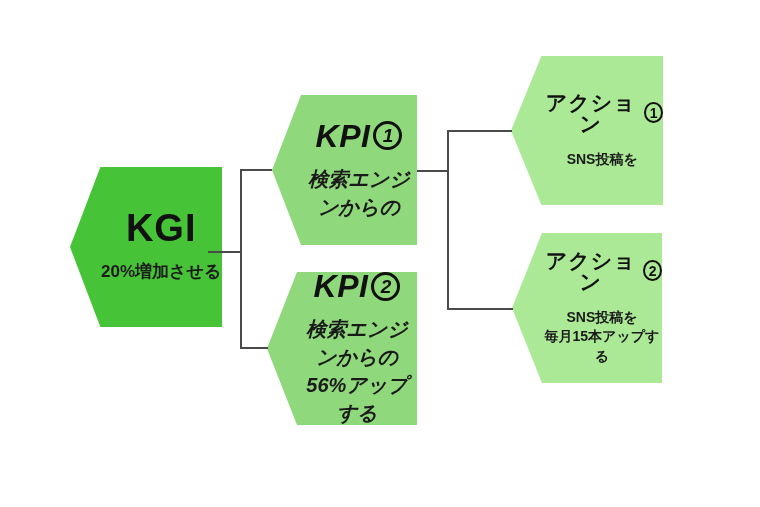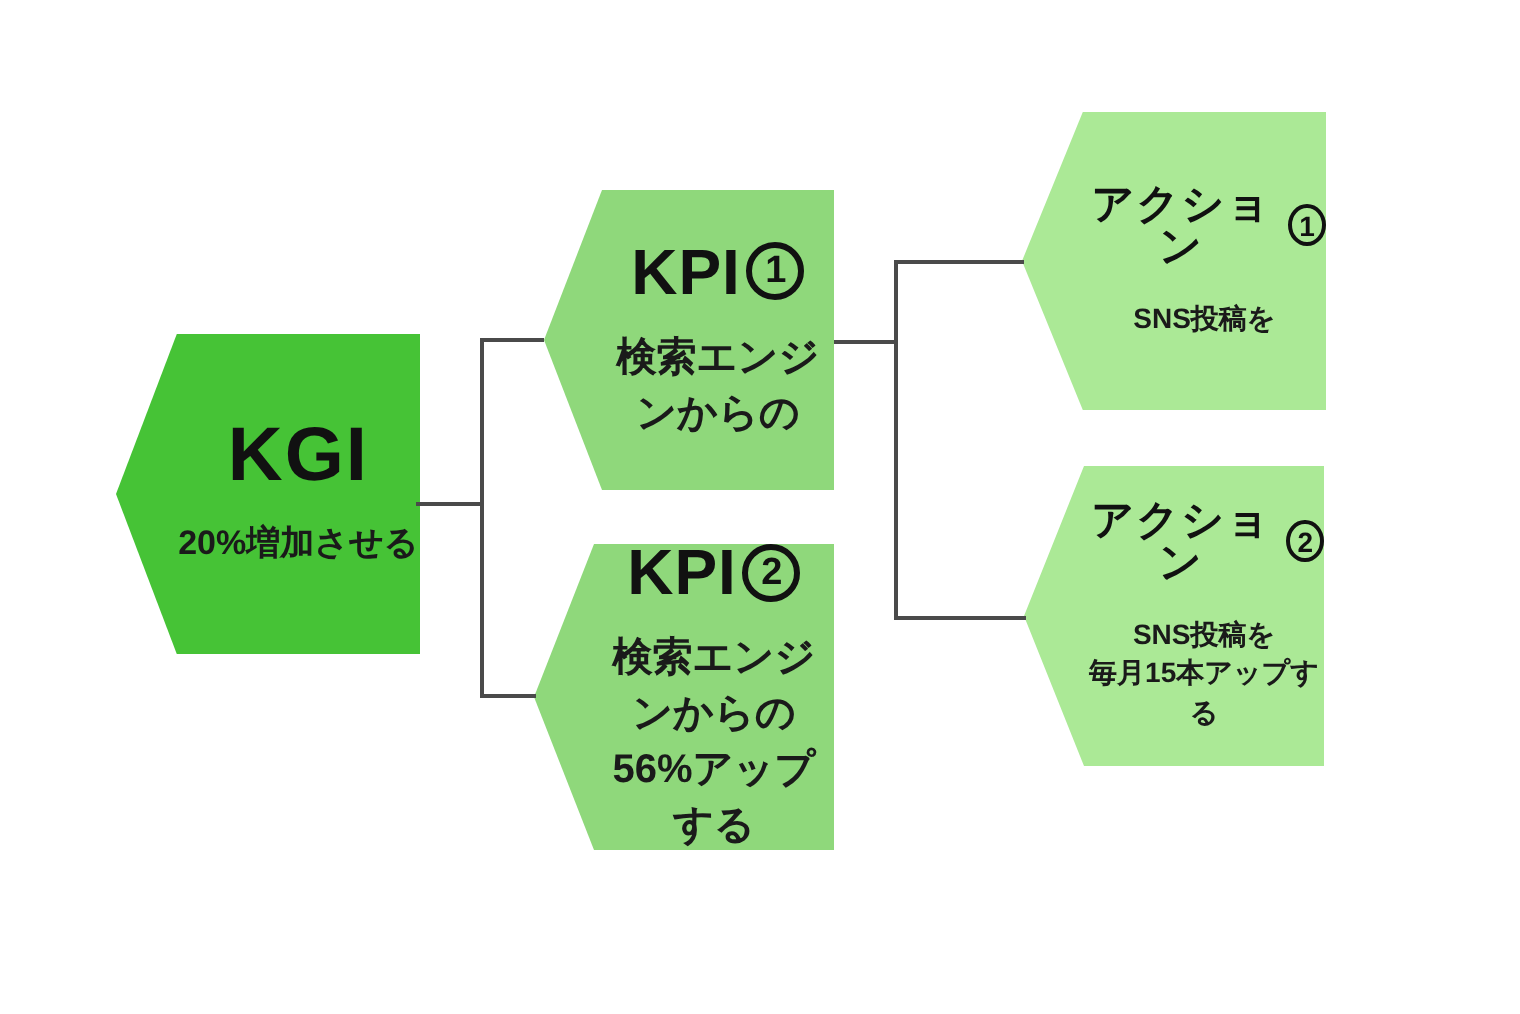--- a/index.html
+++ b/index.html
@@ -23,29 +23,29 @@
   .title{font-weight:bold;color:#111;line-height:1;}
   .sub{font-weight:bold;color:#1a1a1a;}
 
   .circle{
     display:inline-flex;align-items:center;justify-content:center;
     border-radius:50%;font-weight:bold;color:#111;box-sizing:border-box;
     line-height:1;
   }
 
   
-  .kgi{left:58px;top:167px;width:152px;height:160px;}
+  .kgi{left:70px;top:167px;width:152px;height:160px;}
   .kgi .inner{gap:13px;}
   .kgi .title{font-size:38px;letter-spacing:1px;}
   .kgi .sub{font-size:17px;line-height:1.45;}
 
   
   .kpi1{left:272px;top:95px;width:145px;height:150px;}
   .kpi2{left:267px;top:272px;width:150px;height:153px;}
-  .kpi .inner{gap:13px;}
+  .kpi .inner{gap:13px;font-style:italic;}
   .kpi .title{font-size:32px;letter-spacing:0.5px;}
   .kpi .circle{width:29px;height:29px;border:3px solid #111;font-size:19px;margin-left:3px;}
   .kpi .sub{font-size:20px;line-height:1.4;}
 
   
   .action1{left:511px;top:56px;width:152px;height:149px;}
   .action2{left:512px;top:233px;width:150px;height:150px;}
   .action .inner{gap:16px;padding-bottom:10px;}
   .action .title{font-size:21px;letter-spacing:1px;}
   .action .circle{width:21px;height:21px;border:2px solid #111;font-size:14px;margin-left:4px;}

